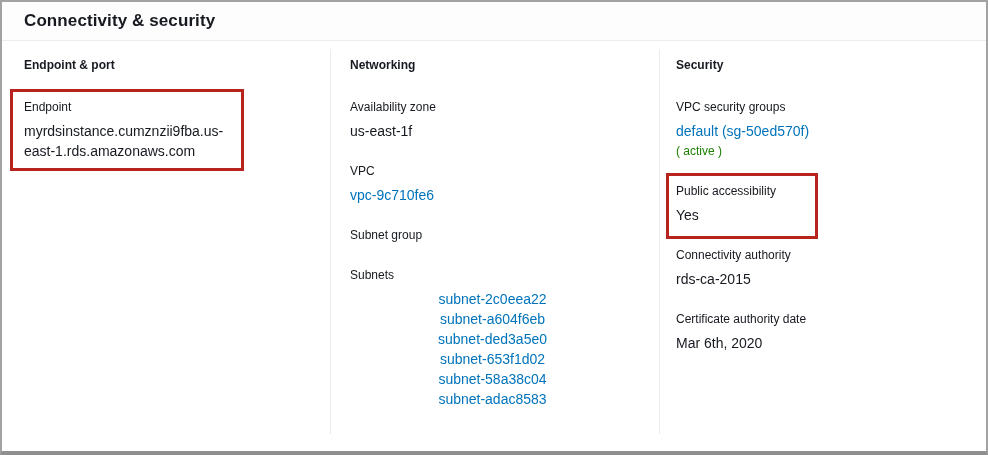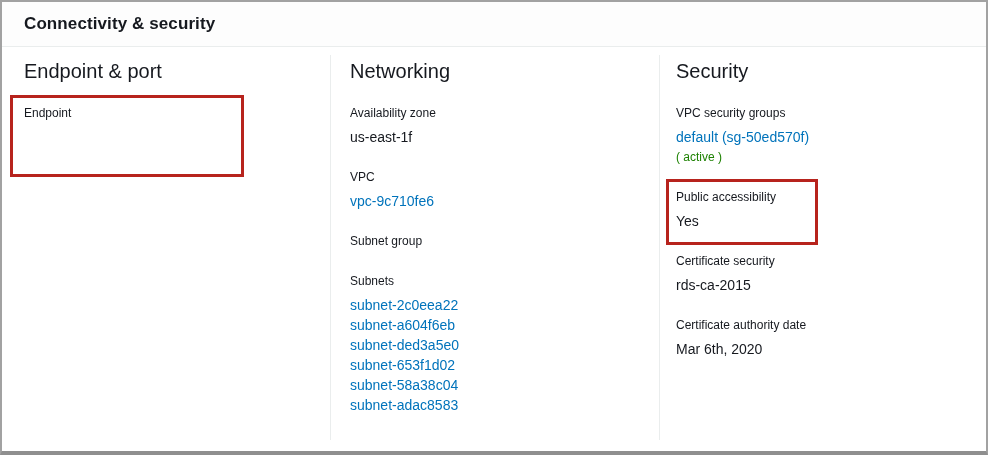--- a/index.html
+++ b/index.html
@@ -3,36 +3,36 @@
 <meta charset="utf-8">
 <style>
   html,body{margin:0;padding:0;background:#fff;}
   body{width:988px;height:455px;font-family:"Liberation Sans",sans-serif;}
   .frame{
     box-sizing:border-box;width:988px;height:455px;background:#ffffff;
     border:2px solid #a2a2a2;border-bottom:4px solid #8f8f8f;
     color:#16191f;overflow:hidden;
   }
   .panel-header{
-    height:45px;border-bottom:1px solid #eaeded;background:#fdfdfd;
+    height:39px;border-bottom:1px solid #eaeded;background:#fdfdfd;
     display:flex;align-items:center;padding-left:22px;box-sizing:border-box;
   }
   .panel-title{margin:0;font-size:17px;font-weight:700;color:#16191f;letter-spacing:.1px;}
   .columns{display:flex;height:409px;}
   .col{box-sizing:border-box;padding-top:13px;position:relative;}
   .col1{width:328px;padding-left:22px;padding-right:24px;}
   .col2{width:328px;padding-left:19px;padding-right:24px;}
   .col3{flex:1;padding-left:16px;padding-right:4px;}
   .vdivider{width:1px;background:#eaeded;margin:8px 0 16px 0;}
-  .section-title{margin:0 0 21px 0;font-size:20px;font-weight:400;line-height:22px;color:#16191f;}
+  .section-title{margin:0 0 21px 0;font-size:12px;font-weight:700;line-height:22px;color:#16191f;}
   .group{margin-bottom:20px;}
   .label{font-size:12px;line-height:20px;margin-bottom:4px;color:#16191f;}
   .value{font-size:14px;line-height:20px;color:#16191f;}
   .endpoint-value{max-width:208px;}
-  .link{color:var(--link,#0073bb);font-size:14px;line-height:20px;text-decoration:none;cursor:pointer;display:inline-block;}
+  .link{color:var(--link,#0073bb);font-size:14px;line-height:20px;text-decoration:none;cursor:pointer;display:inline-block;text-align:center;}
   .sub-link{display:block;}
   .status-active{color:var(--active-green,#1d8102);font-size:12px;line-height:20px;}
   .hl-box{position:absolute;border:3px solid var(--highlight-red,#b7231d);pointer-events:none;background:transparent;}
   .hl-endpoint{left:8px;top:48px;width:228px;height:76px;}
   .hl-public{left:6px;top:132px;width:146px;height:60px;}
 </style>
 </head>
 <body>
 
 <div class="frame">
@@ -40,20 +40,21 @@
   <div class="panel-header">
     <h2 class="panel-title">Connectivity &amp; security</h2>
   </div>
 
   <div class="columns">
 
     <section class="col col1">
       <h3 class="section-title">Endpoint &amp; port</h3>
       <div class="group">
         <div class="label">Endpoint</div>
+        <div class="value endpoint-value">myrdsinstance.cumznzii9fba.us-east-1.rds.amazonaws.com</div>
       </div>
       <div class="hl-box hl-endpoint"></div>
     </section>
 
     <div class="vdivider"></div>
 
     <section class="col col2">
       <h3 class="section-title">Networking</h3>
       <div class="group">
         <div class="label">Availability zone</div>
@@ -84,21 +85,21 @@
       <div class="group">
         <div class="label">VPC security groups</div>
         <a class="link">default (sg-50ed570f)</a>
         <div class="status-active">( active )</div>
       </div>
       <div class="group">
         <div class="label">Public accessibility</div>
         <div class="value">Yes</div>
       </div>
       <div class="group">
-        <div class="label">Certificate security</div>
+        <div class="label">Connectivity authority</div>
         <div class="value">rds-ca-2015</div>
       </div>
       <div class="group">
         <div class="label">Certificate authority date</div>
         <div class="value">Mar 6th, 2020</div>
       </div>
       <div class="hl-box hl-public"></div>
     </section>
 
   </div>

